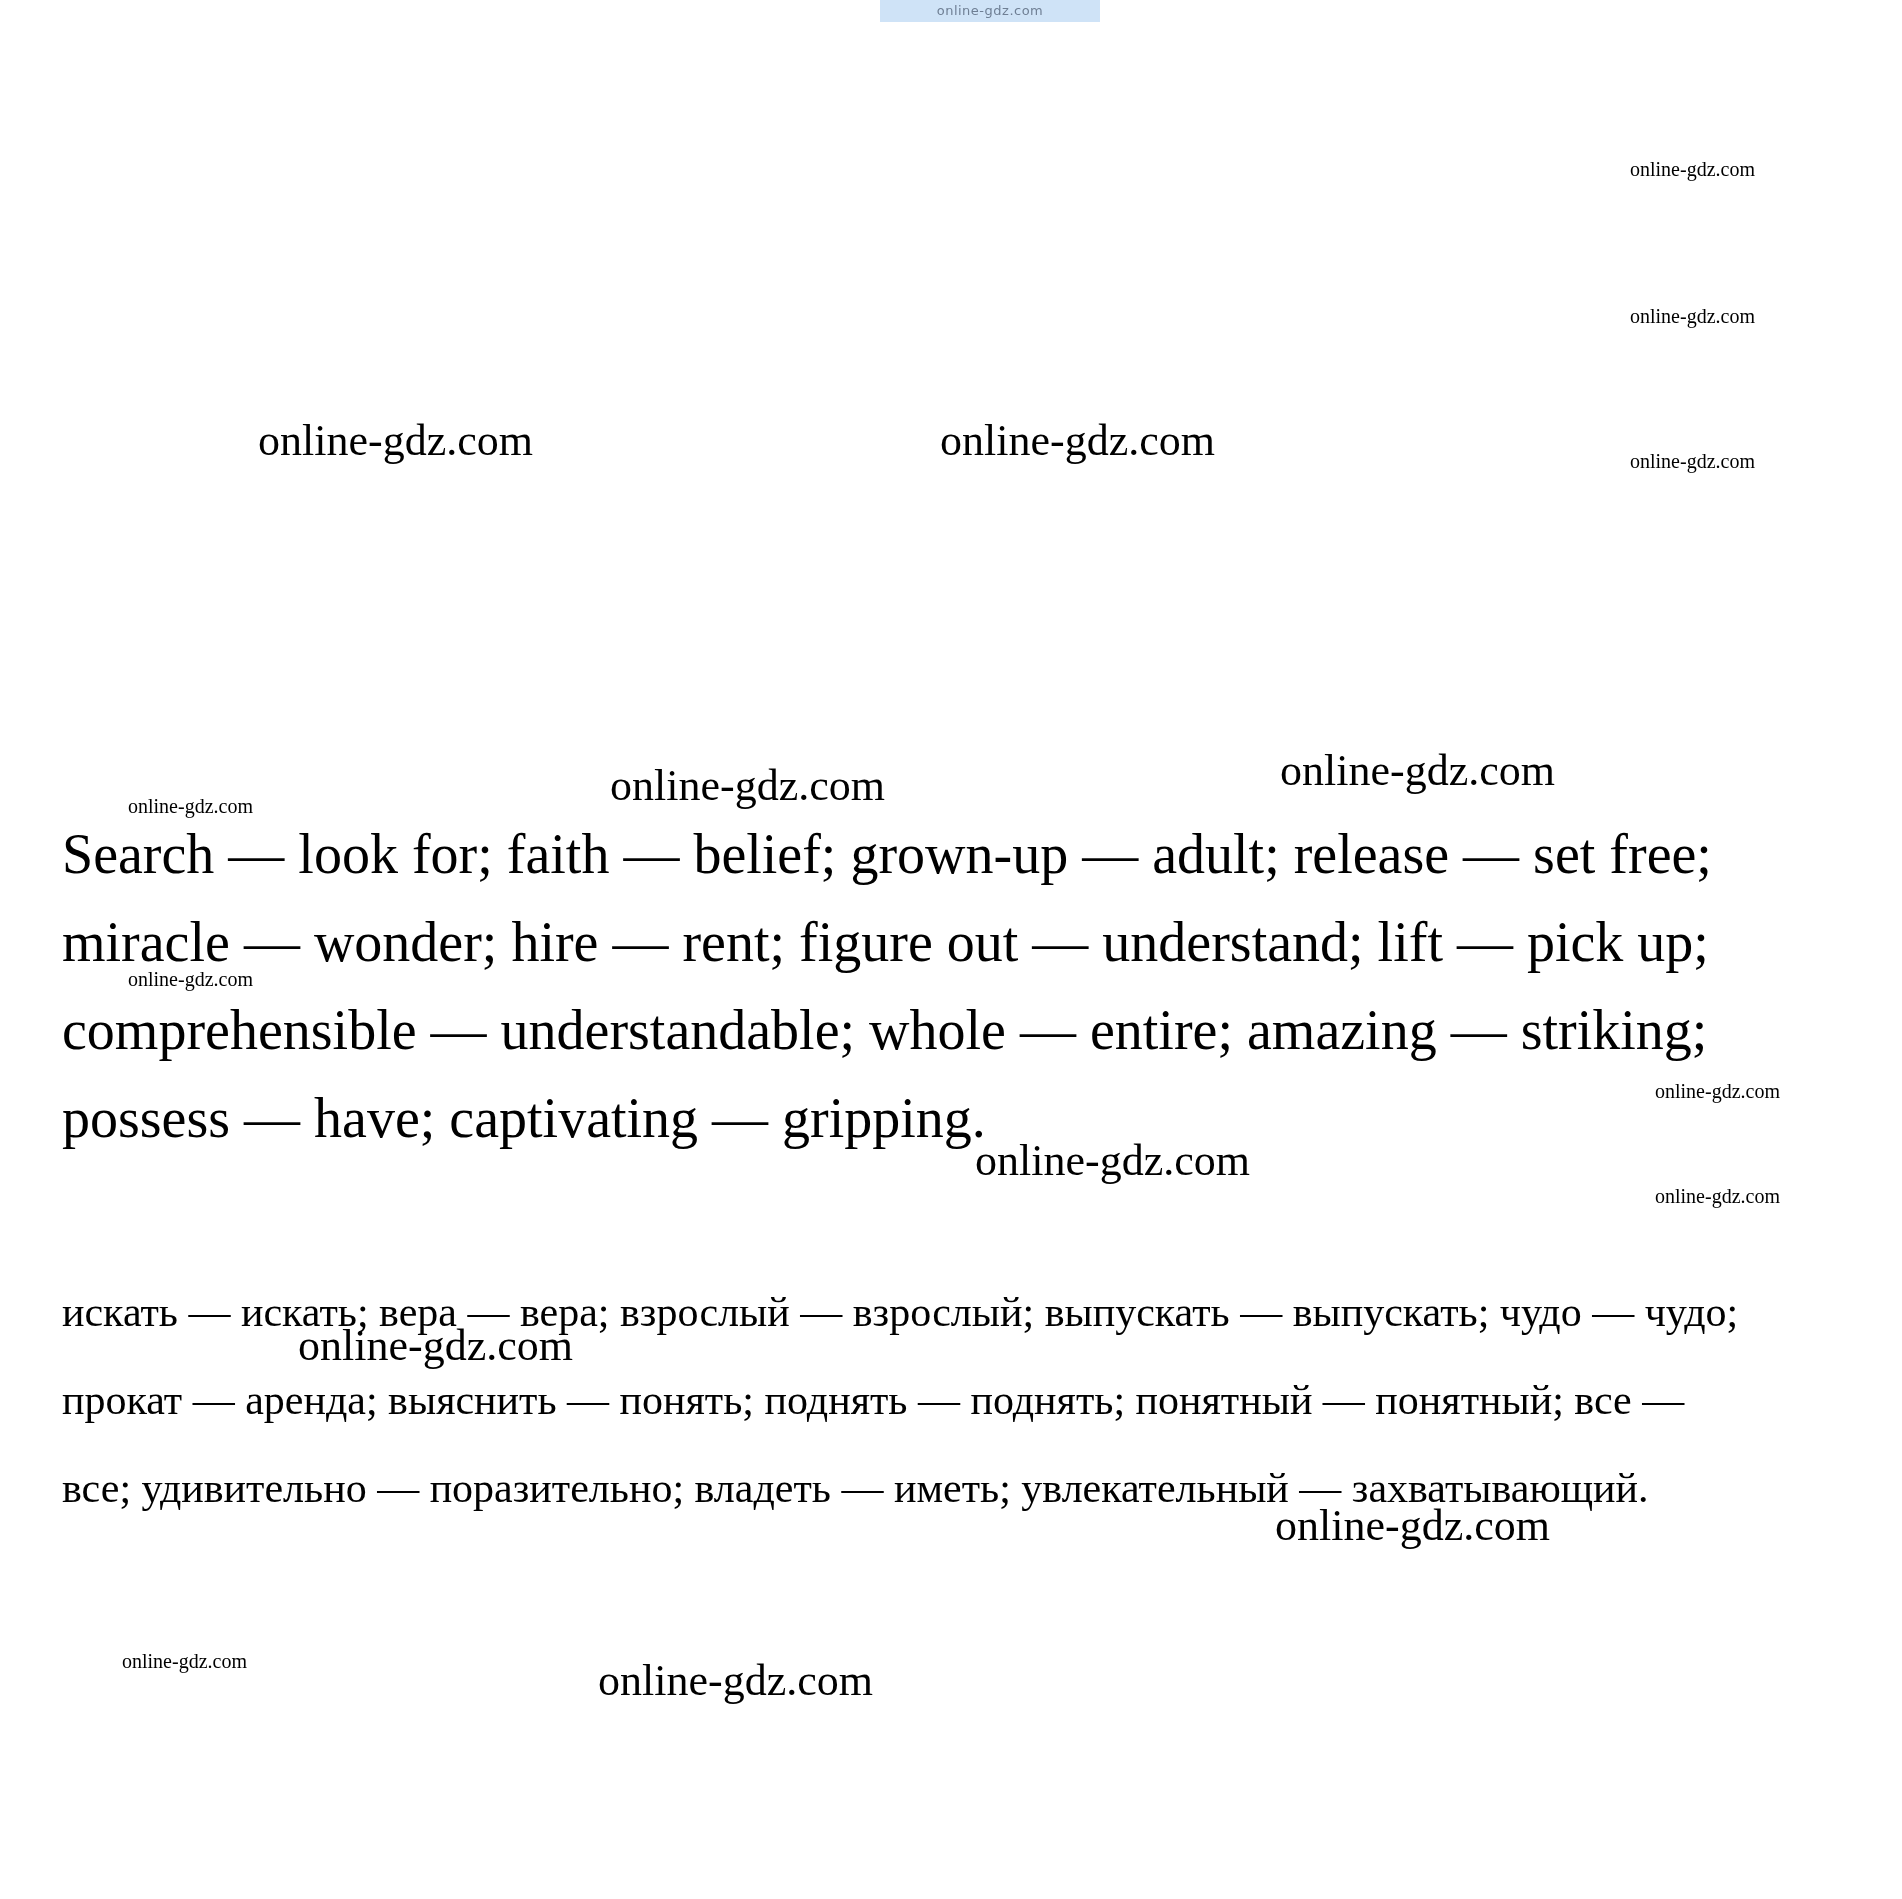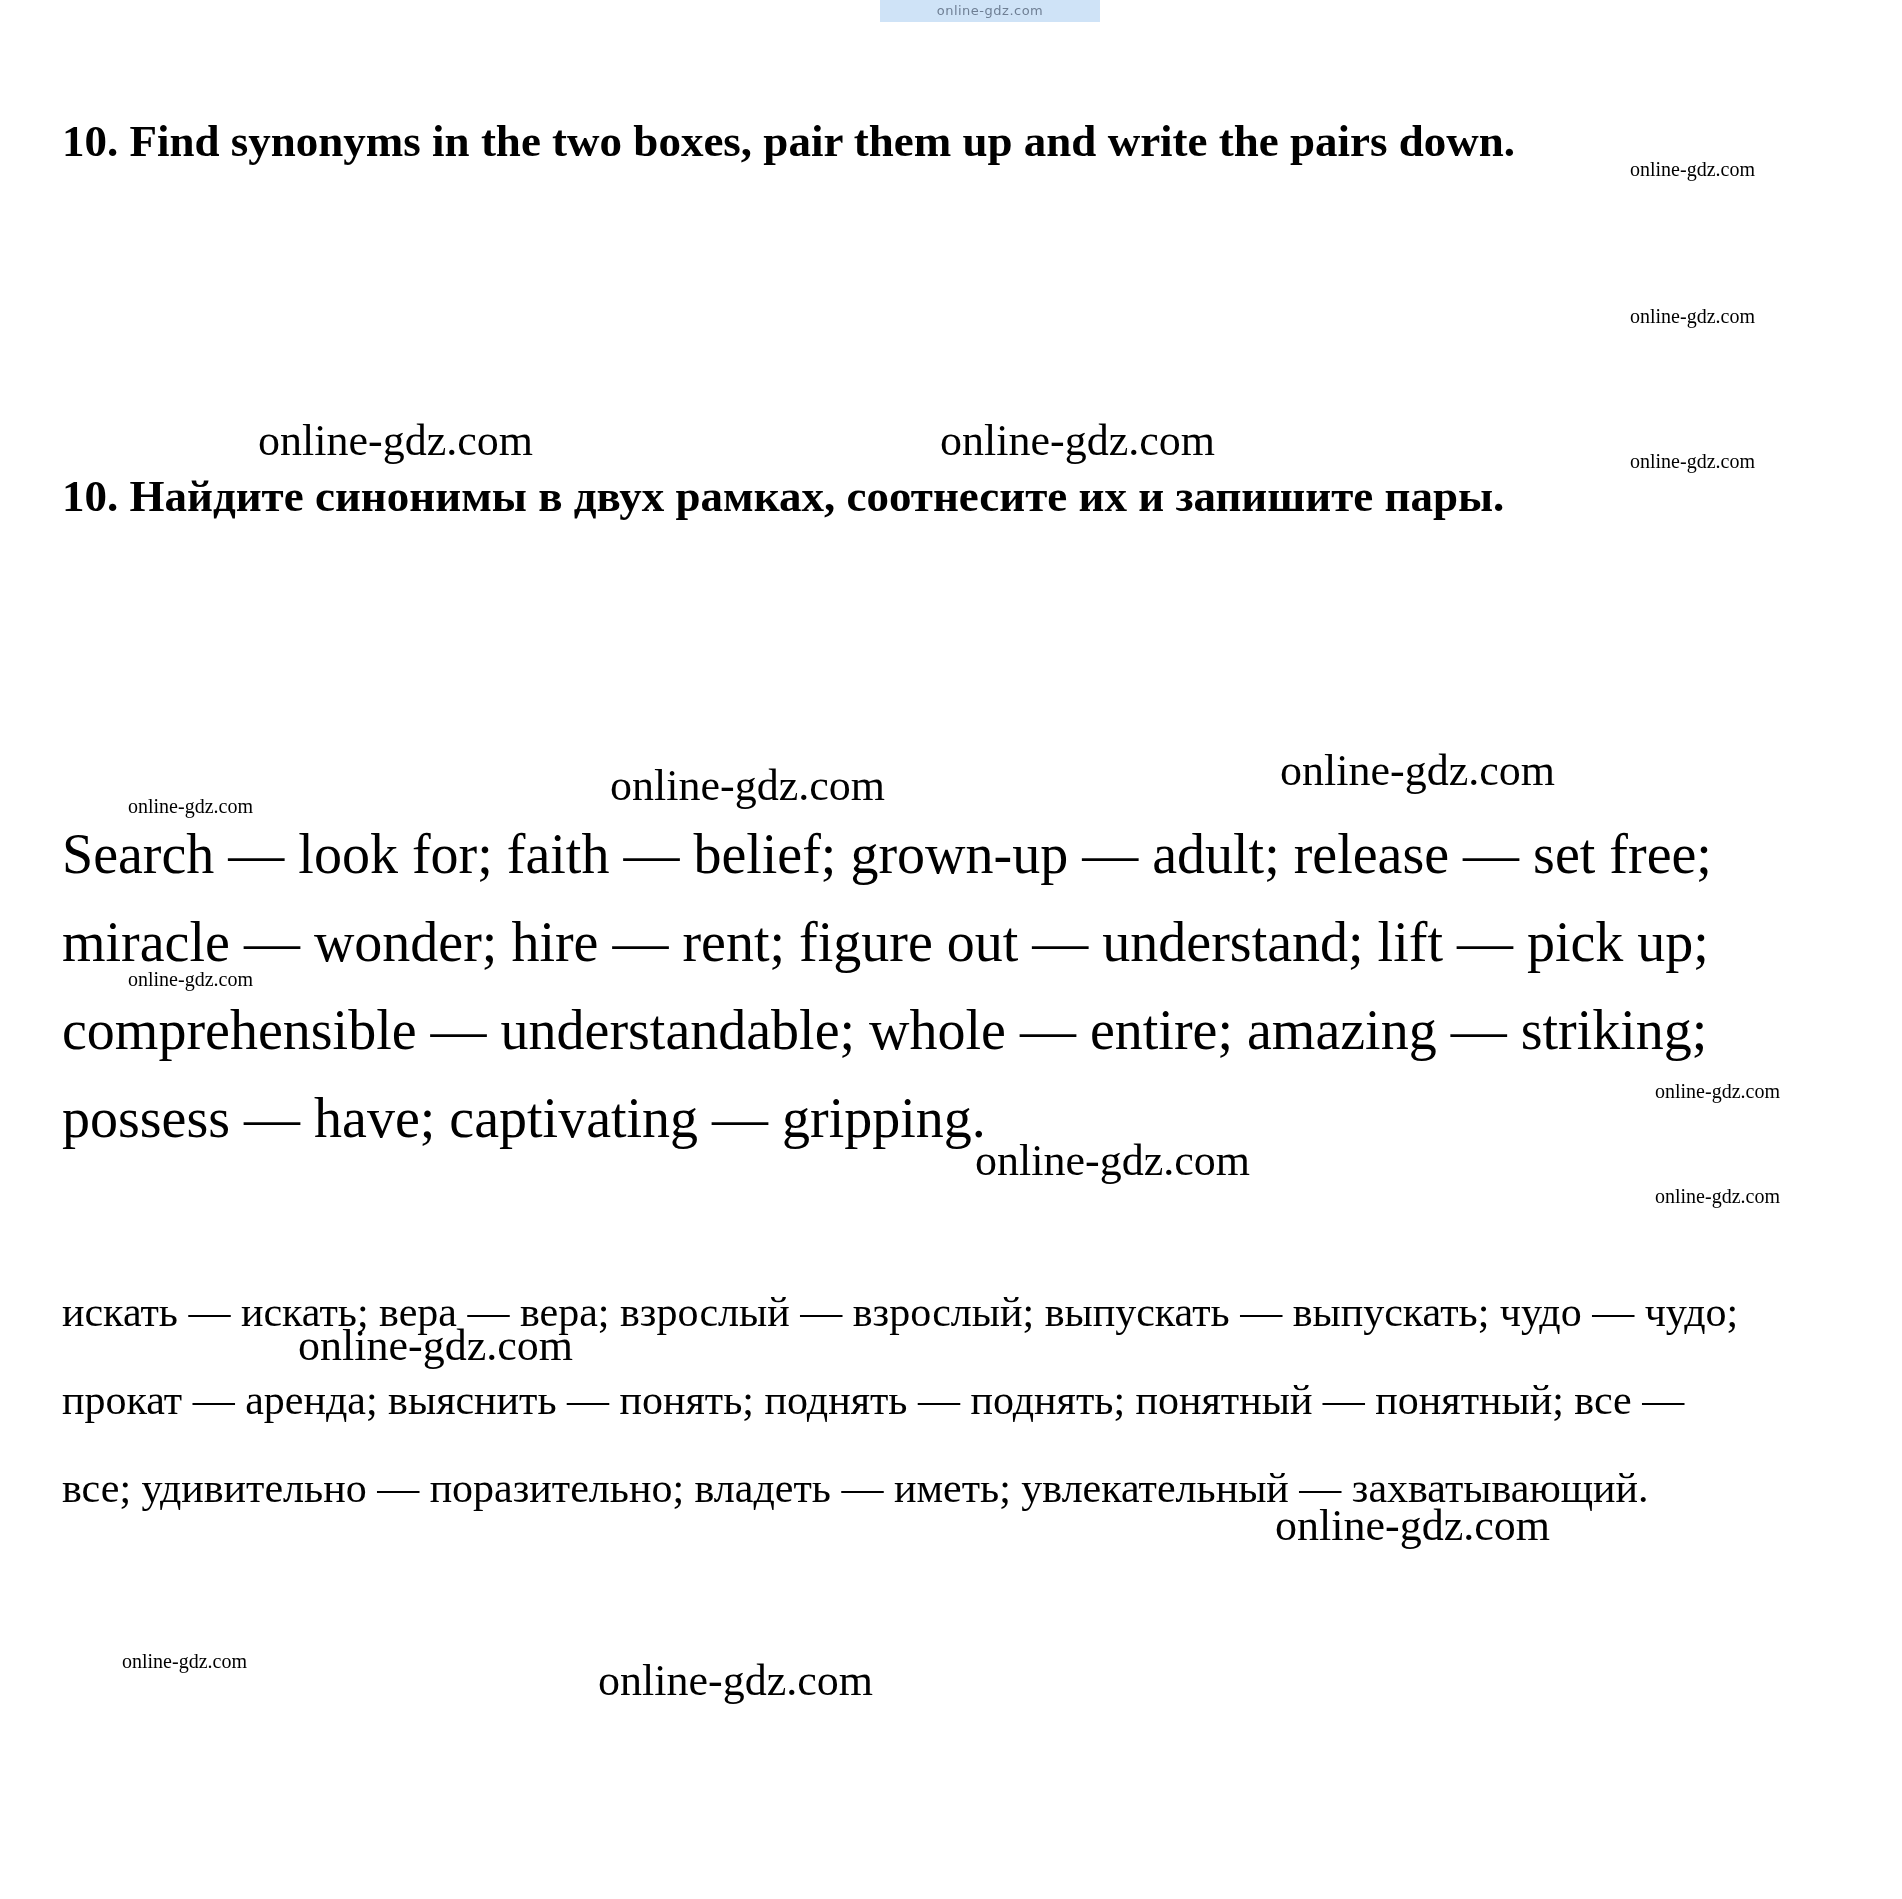--- a/index.html
+++ b/index.html
@@ -87,23 +87,21 @@
   .wm-lg { font-size: 44px; }
   .wm-sm { font-size: 20px; }
 </style>
 </head>
 <body>
 
 <div class="page">
 
   <div class="top-strip">online-gdz.com</div>
 
-  <div class="task-en">10. Find synonyms in the two boxes, pair them up and write the pairs down.</div>
 
-  <div class="task-ru">10. Найдите синонимы в двух рамках, соотнесите их и запишите пары.</div>
 
   <div class="answer-en">Search — look for; faith — belief; grown-up — adult; release — set free; miracle — wonder; hire — rent; figure out — understand; lift — pick up; comprehensible — understandable; whole — entire; amazing — striking; possess — have; captivating — gripping.</div>
 
   <div class="answer-ru">искать — искать; вера — вера; взрослый — взрослый; выпускать — выпускать; чудо — чудо; прокат — аренда; выяснить — понять; поднять — поднять; понятный — понятный; все — все; удивительно — поразительно; владеть — иметь; увлекательный — захватывающий.</div>
 
   <div id="watermark-layer">
       <div class="wm wm-sm" style="left: 1630px; top: 158px;">online-gdz.com</div>
       <div class="wm wm-sm" style="left: 1630px; top: 305px;">online-gdz.com</div>
       <div class="wm wm-lg" style="left: 258px; top: 415px;">online-gdz.com</div>
       <div class="wm wm-lg" style="left: 940px; top: 415px;">online-gdz.com</div>

